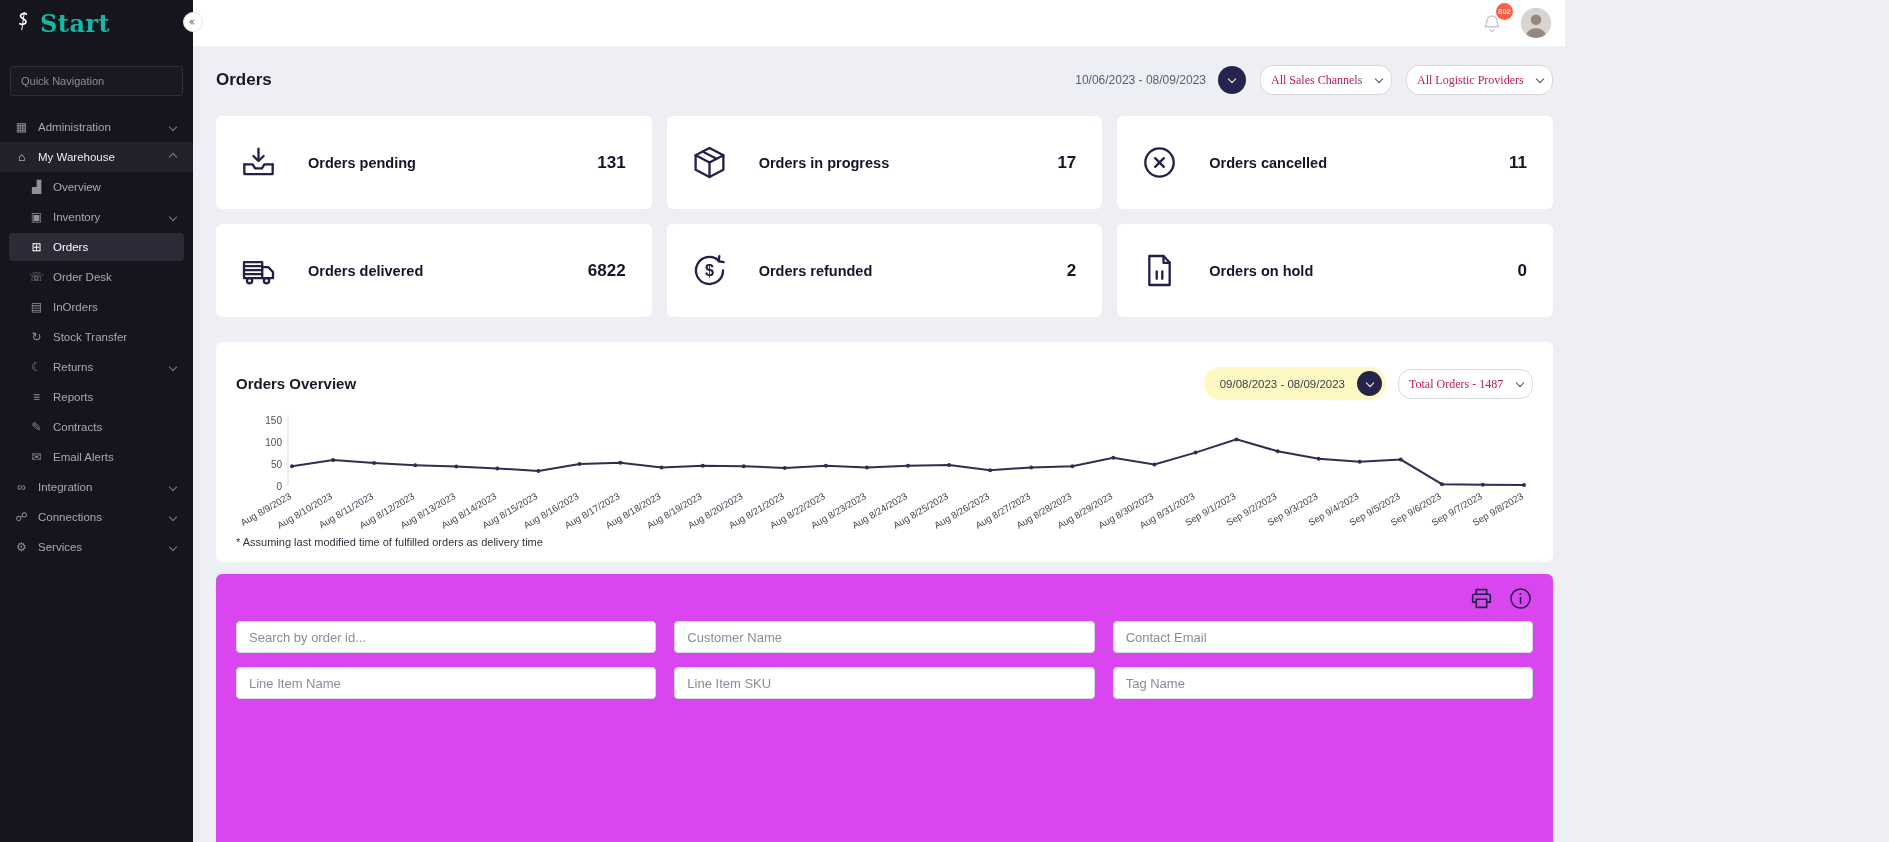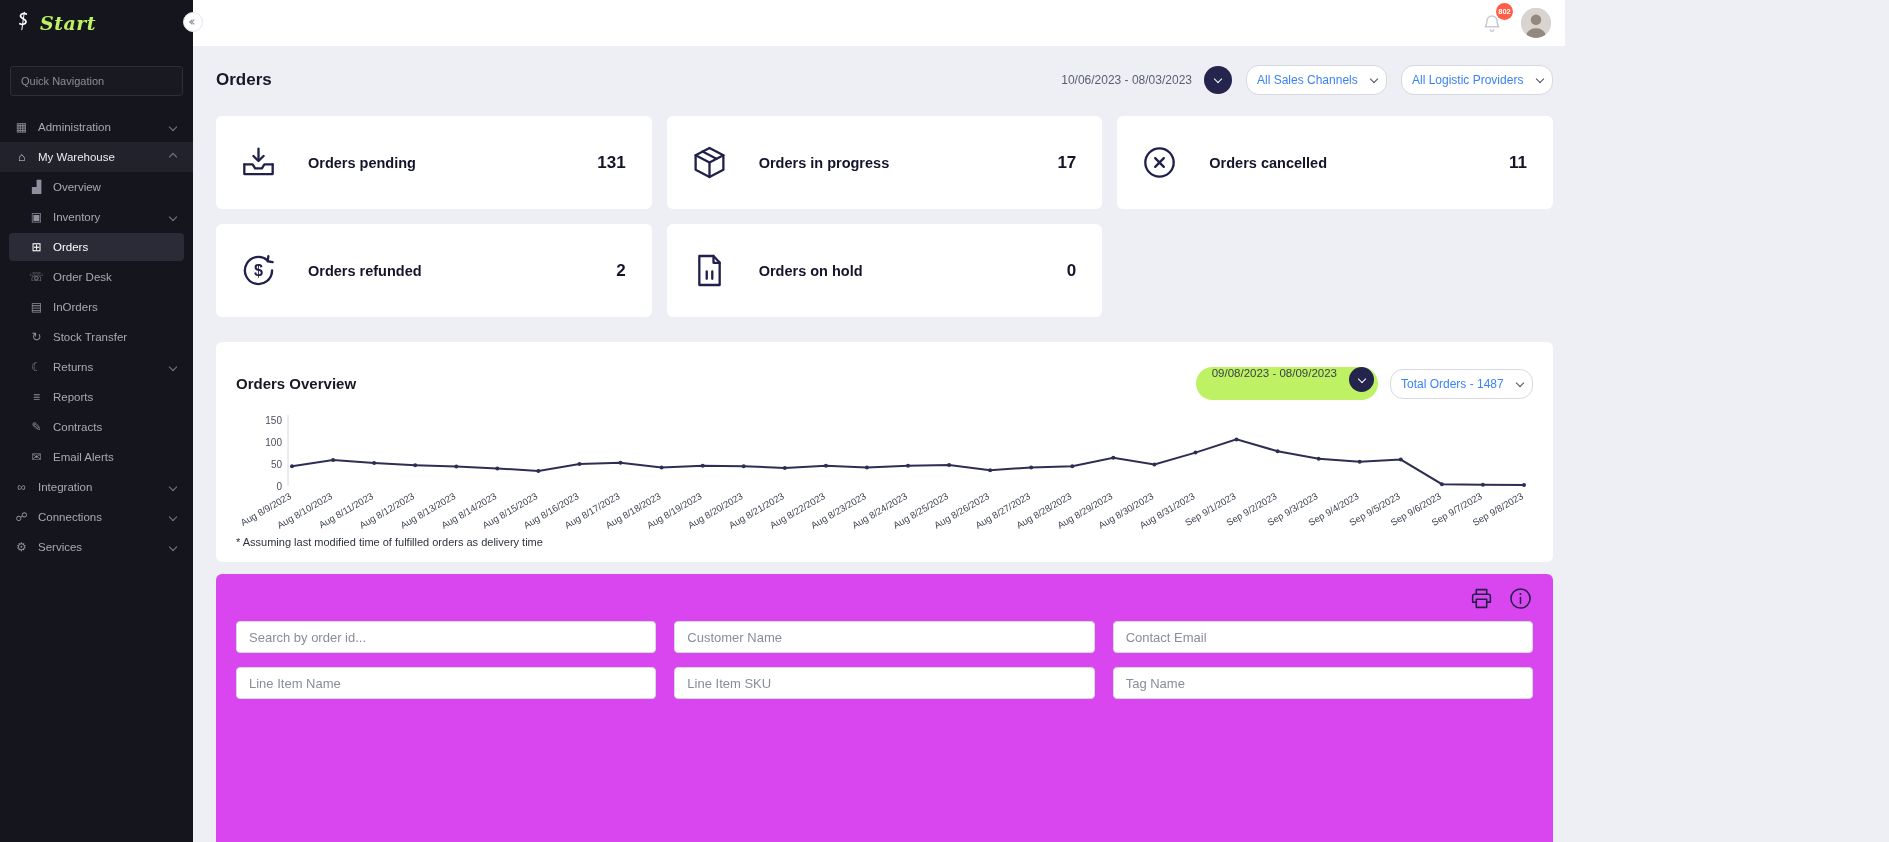--- a/index.html
+++ b/index.html
@@ -3,21 +3,21 @@
 <meta charset="utf-8">
 <style>
   *{box-sizing:border-box;margin:0;padding:0}
   html,body{width:1889px;height:842px}
   body{background:#edeff5;font-family:"Liberation Sans",sans-serif;overflow:hidden}
   .app{display:flex;height:842px;width:1889px}
 
   
   .sidebar{width:193px;flex:none;background:#15151d;display:flex;flex-direction:column}
   .logo-row{height:46px;display:flex;align-items:center;gap:9px;padding:0 15px;cursor:pointer}
-  .logo-text{font-family:"DejaVu Serif",serif;font-style:italic;font-weight:700;font-size:19px;color:#bef264;letter-spacing:.5px}
+  .logo-text{font-family:"DejaVu Serif",serif;font-weight:700;font-size:24px;color:#14b8a6;letter-spacing:.5px}
   .quicknav-wrap{padding:20px 10px 6px}
   .quicknav{width:100%;height:30px;background:#191922;border:1px solid #2e2e3a;border-radius:3px;color:#9b9ba8;font-size:11px;padding:0 10px;font-family:inherit}
   .quicknav::placeholder{color:#8d8d9b}
   .nav{margin-top:10px;font-size:11.5px}
   .nav-item{height:30px;display:flex;align-items:center;gap:9px;padding:0 14px;cursor:pointer;color:#a9a9b5}
   .nav-item.sub{padding-left:29px}
   .nav-icon{width:15px;font-size:12px;text-align:center;flex:none;color:#8f8f9d}
   .nav-label{flex:1;white-space:nowrap}
   .nav-chevron{flex:none;margin-right:3px;color:#7d7d8c}
   .chev{width:6px;height:6px;border-right:1.4px solid currentColor;border-bottom:1.4px solid currentColor;display:inline-block;transform:rotate(45deg)}
@@ -41,37 +41,37 @@
 
   .content{padding:16px 12px 0 23px;flex:1;overflow:hidden}
   .page-head{display:flex;align-items:center;height:36px;margin-bottom:18px}
   .page-title{font-size:17px;font-weight:bold;color:#181826}
   .head-right{display:flex;align-items:center;margin-left:auto}
   .date-text{font-size:12px;color:#5a5f6b;margin-right:12px}
   .circle-btn{width:28px;height:28px;border-radius:50%;background:#24244c;border:none;display:flex;align-items:center;justify-content:center;cursor:pointer;color:#fff}
   .circle-btn .chev{margin-top:-2px}
   .circle-btn.sm{width:25px;height:25px}
   .select-wrap{position:relative;display:inline-block}
-  .select-wrap select{appearance:none;-webkit-appearance:none;height:30px;border:1px solid #d6d9e0;border-radius:13px;background:#fff;font-size:12px;color:#3b82f6;padding:0 28px 0 10px;font-family:Liberation Sans, sans-serif;cursor:pointer}
+  .select-wrap select{appearance:none;-webkit-appearance:none;height:30px;border:1px solid #d6d9e0;border-radius:13px;background:#fff;font-size:12px;color:#be185d;padding:0 28px 0 10px;font-family:Liberation Serif, serif;cursor:pointer}
   .sel-chev{position:absolute;right:10px;top:11px;pointer-events:none;color:#4a4f5a}
   .head-right .select-wrap{margin-left:14px}
   .head-right .select-wrap:first-of-type{margin-left:32px}
 
   .cards{display:grid;grid-template-columns:repeat(3,1fr);gap:15px}
   .stat-card{background:#fff;border-radius:6px;height:93px;display:flex;align-items:center;padding:0 26px 0 24px;cursor:pointer}
   .stat-icon{width:37px;height:37px;flex:none}
   .stat-icon svg{width:100%;height:100%;display:block}
   .stat-label{margin-left:31px;font-size:14.5px;font-weight:bold;color:#14142b}
   .stat-value{margin-left:auto;font-size:17px;font-weight:bold;color:#14142b}
 
   .overview-card{margin-top:25px;background:#fff;border-radius:6px;padding:25px 20px 10px}
   .overview-head{display:flex;align-items:center}
   .overview-title{font-size:15px;font-weight:bold;color:#181826}
   .overview-right{display:flex;align-items:center;margin-left:auto;gap:12px}
-  .pill{background:#bef264;border-radius:17px;height:33px;display:flex;align-items:flex-start;gap:12px;padding:0 4px 0 16px;font-size:11.5px;color:#3c414d}
+  .pill{background:#fef9c3;border-radius:17px;height:33px;display:flex;align-items:center;gap:12px;padding:0 4px 0 16px;font-size:11.5px;color:#3c414d}
   #chart{margin-top:10px}
   #chart svg{display:block}
   .footnote{font-size:11px;color:#2e333d;margin-top:2px;padding-bottom:4px}
 
   .filter-card{margin-top:12px;background:#d946ef;border-radius:6px 6px 0 0;padding:12px 20px;min-height:270px}
   .filter-icons{display:flex;justify-content:flex-end;gap:14px}
   .icon-btn{background:none;border:none;width:25px;height:25px;padding:0;cursor:pointer}
   .icon-btn svg{width:100%;height:100%;display:block}
   .filter-grid{display:grid;grid-template-columns:repeat(3,1fr);gap:14px 18px;margin-top:10px}
   .filter-input{height:32px;border:1px solid #d6d9e0;border-radius:4px;padding:0 12px;font-size:13px;color:#2f3440;font-family:inherit;width:100%}
@@ -193,21 +193,21 @@
             </svg>
         </div>
       </div>
     </header>
 
     <div class="content">
 
       <div class="page-head">
         <h1 class="page-title">Orders</h1>
         <div class="head-right">
-          <span class="date-text">10/06/2023 - 08/03/2023</span>
+          <span class="date-text">10/06/2023 - 08/09/2023</span>
           <button class="circle-btn">
               <span class="chev"></span>
             </button>
           <span class="select-wrap">
             <select><option>All Sales Channels</option></select>
             <span class="sel-chev chev"></span>
           </span>
           <span class="select-wrap">
             <select><option>All Logistic Providers</option></select>
             <span class="sel-chev chev"></span>
@@ -248,20 +248,35 @@
             <span class="stat-icon">
               <svg viewBox="0 0 24 24">
                 <g stroke="#20204a" stroke-width="1.5" fill="none" stroke-linecap="round" stroke-linejoin="round">
                   <circle cx="12" cy="12" r="9.2"></circle>
                   <path d="M9.2 9.2l5.6 5.6M14.8 9.2l-5.6 5.6"></path>
                 </g>
               </svg>
             </span>
             <span class="stat-label">Orders cancelled</span>
             <span class="stat-value">11</span>
+          </div>
+          <div class="stat-card">
+            <span class="stat-icon">
+              <svg viewBox="0 0 24 24">
+                <g stroke="#20204a" stroke-width="1.5" fill="none" stroke-linecap="round" stroke-linejoin="round">
+                  <path d="M2.6 6.6h11.8V17H2.6z"></path>
+                  <path d="M14.4 9.8h3.9l3.1 3.2V17h-7"></path>
+                  <circle cx="6.2" cy="18.6" r="1.7"></circle>
+                  <circle cx="17.2" cy="18.6" r="1.7"></circle>
+                  <path d="M2.6 9.2h11.8M2.6 11.8h11.8M2.6 14.4h11.8"></path>
+                </g>
+              </svg>
+            </span>
+            <span class="stat-label">Orders delivered</span>
+            <span class="stat-value">6822</span>
           </div>
           <div class="stat-card">
             <span class="stat-icon">
               <svg viewBox="0 0 24 24">
                 <g stroke="#20204a" stroke-width="1.5" fill="none" stroke-linecap="round" stroke-linejoin="round">
                   <path d="M20.8 12a8.8 8.8 0 1 1-3-6.6"></path>
                   <path d="M18.4 2.7l-.5 3.3 3.3.5"></path>
                 </g>
                 <text x="12" y="15.8" font-size="10.5" font-weight="bold" text-anchor="middle" fill="#20204a" font-family="Liberation Sans,sans-serif">$</text>
               </svg>

